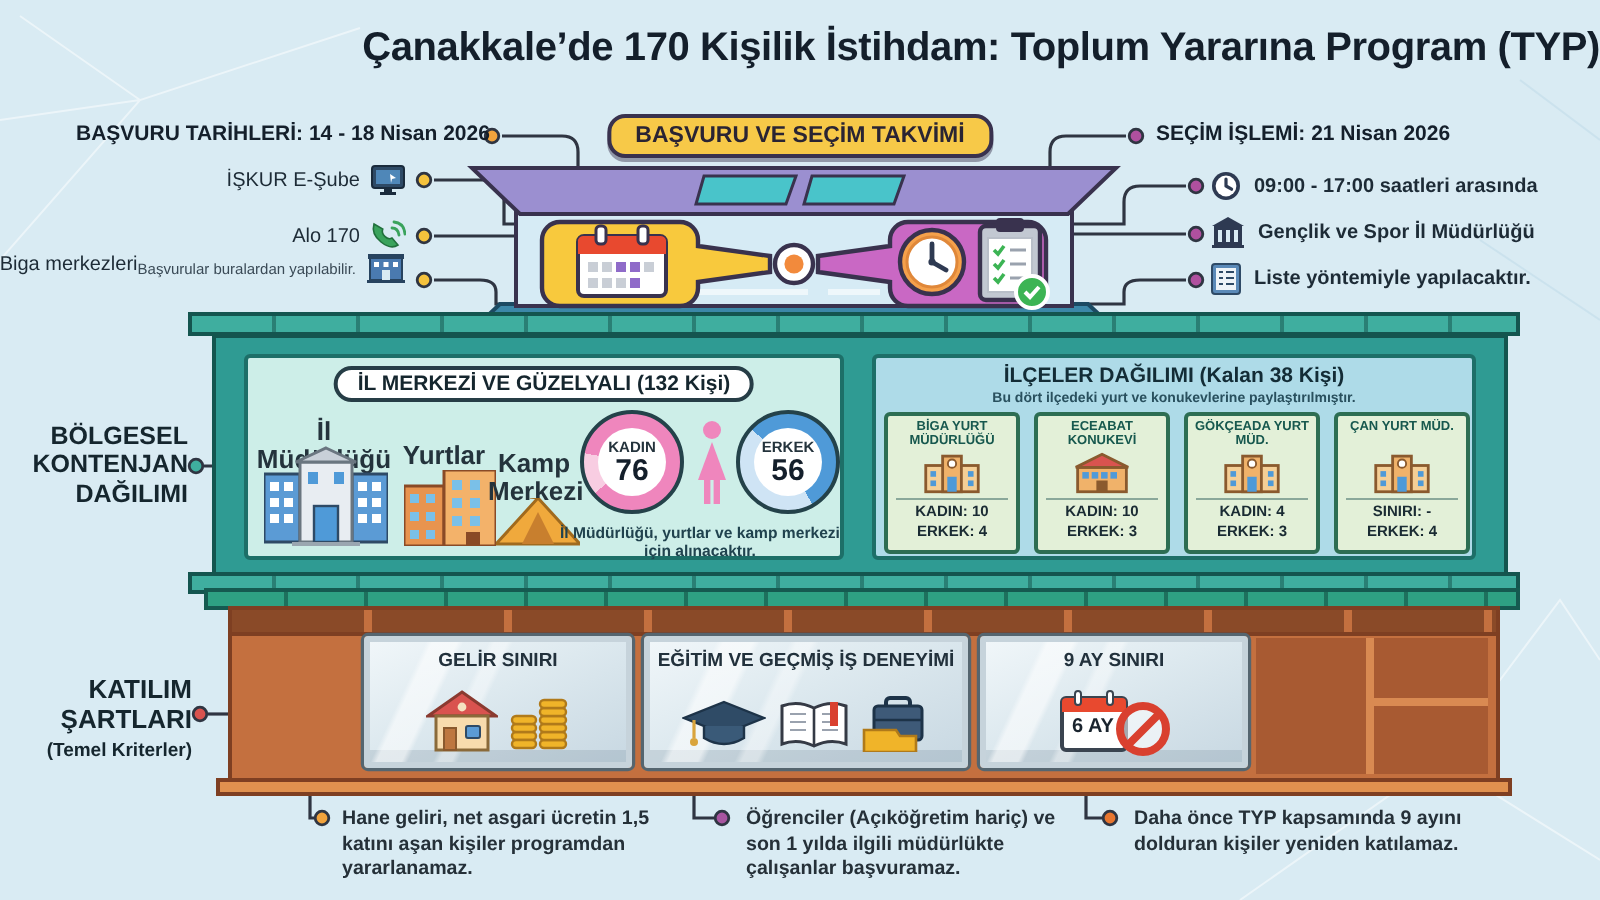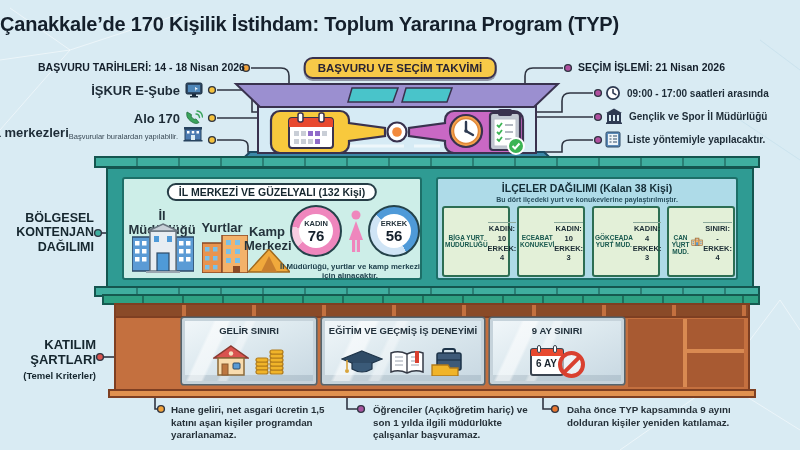--- a/index.html
+++ b/index.html
@@ -2,32 +2,32 @@
 <html><head>
 <meta charset="utf-8">
 <style>
   * { box-sizing: border-box; margin: 0; padding: 0; }
   html,body { width:800px; height:450px; }
   body { font-family: "Liberation Sans", "DejaVu Sans", sans-serif; }
   .stage { position:relative; width:800px; height:450px; background:#d9ebf3; overflow:hidden; }
   .abs { position:absolute; }
   svg { display:block; }
 
-  .title { position:absolute; left:0; top:13px; width:800px; text-align:left;
+  .title { position:absolute; left:0; top:13px; width:800px; text-align:right;
            font-size:20px; font-weight:800; color:#141f2b; letter-spacing:-0.2px; }
 
   
   .connectors { position:absolute; left:0; top:0; z-index:1; }
   .bgpat { position:absolute; left:0; top:0; z-index:0; }
 
   
   .app-heading { position:absolute; left:38px; top:61px; width:210px; font-size:10.5px;
                  font-weight:800; color:#141f2b; z-index:3; }
   .tl-item { position:absolute; display:flex; align-items:center; gap:5px; z-index:3; right:597px; }
-  .tl-label { font-size:13px; font-weight:700; color:#1d2b36; white-space:nowrap; }
+  .tl-label { font-size:10px; font-weight:400; color:#1d2b36; white-space:nowrap; }
   .tl-note  { font-size:7.5px; font-weight:500; color:#3a4a56; white-space:nowrap; }
   .tl-text { display:flex; align-items:flex-end; line-height:1.25; }
 
   
   .sel-heading { position:absolute; left:578px; top:61px; width:215px; font-size:10.5px;
                  font-weight:800; color:#141f2b; z-index:3; }
   .tr-item { position:absolute; left:605px; display:flex; align-items:center; gap:6px; z-index:3; }
   .tr-label { font-size:10px; font-weight:700; color:#1d2b36; white-space:nowrap; }
 
   
@@ -67,21 +67,21 @@
   .donut-hole .dlab { font-size:7.5px; font-weight:700; color:#24333c; }
   .donut-hole .dval { font-size:15px; font-weight:800; color:#141f2b; line-height:1; }
 
   .panel-districts { position:absolute; left:436px; top:177px; width:302px; height:103px;
                      background:#aedbe8; border:2px solid #1d6f68; border-radius:3px; z-index:3; }
   .dist-header { position:absolute; top:3px; width:100%; text-align:center; font-size:10.5px;
                  font-weight:800; color:#132c36; }
   .dist-sub { position:absolute; top:17px; width:100%; text-align:center; font-size:7px;
               font-weight:700; color:#29505e; }
   .dcard { position:absolute; top:27px; width:68px; height:71px; background:#e3f0d8;
-           border:2px solid #2d6e53; border-radius:3px; display:flex; 
+           border:2px solid #2d6e53; border-radius:3px; display:flex; flex-direction:column;
            align-items:center; padding:2px 1px; }
   .dcard .dname { font-size:6.5px; font-weight:800; color:#17584e; text-align:center; line-height:1.15; height:16px; }
   .dcard .dcounts { width:90%; border-top:1px solid #8aa89a; margin-top:2px; padding-top:1px;
                     text-align:center; font-size:7.5px; font-weight:800; color:#1a2b33; line-height:1.3; }
 
   
   .green-board { position:absolute; left:102px; top:294px; width:658px; height:11px;
                  background:#2ea183; border:2px solid #155a50; z-index:2;
                  background-image:repeating-linear-gradient(90deg, rgba(13,64,55,0) 0 38px, rgba(13,64,55,.5) 38px 40px); }
   .wood-body { position:absolute; left:114px; top:303px; width:636px; height:88px;

